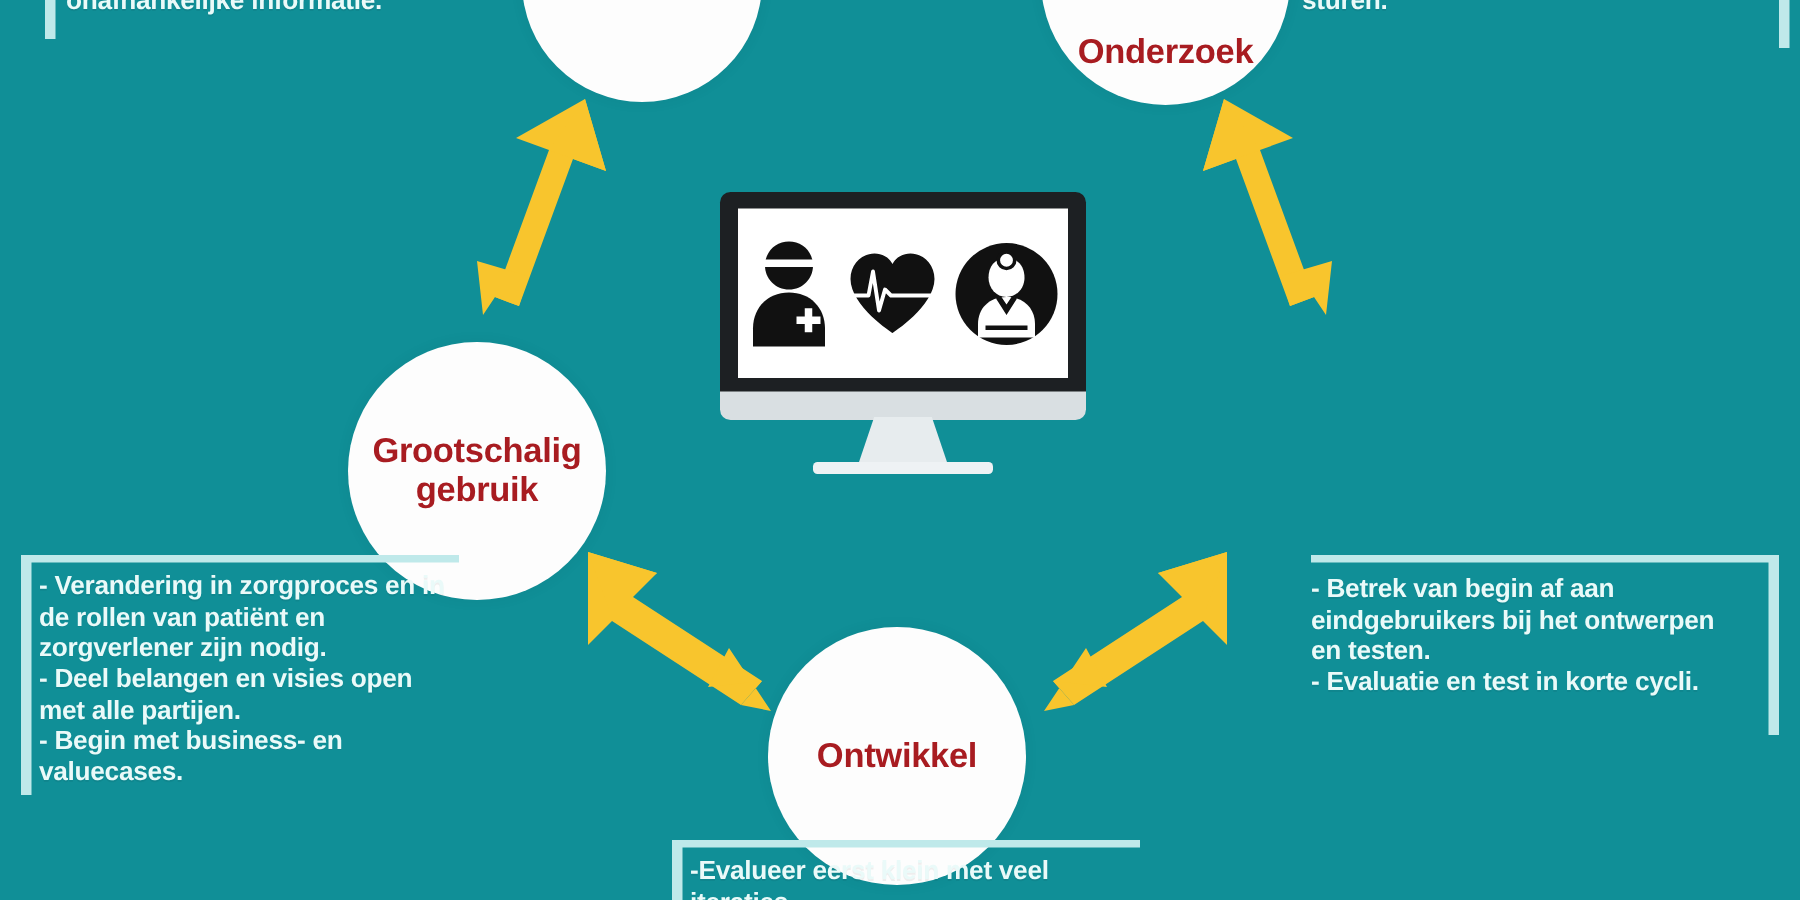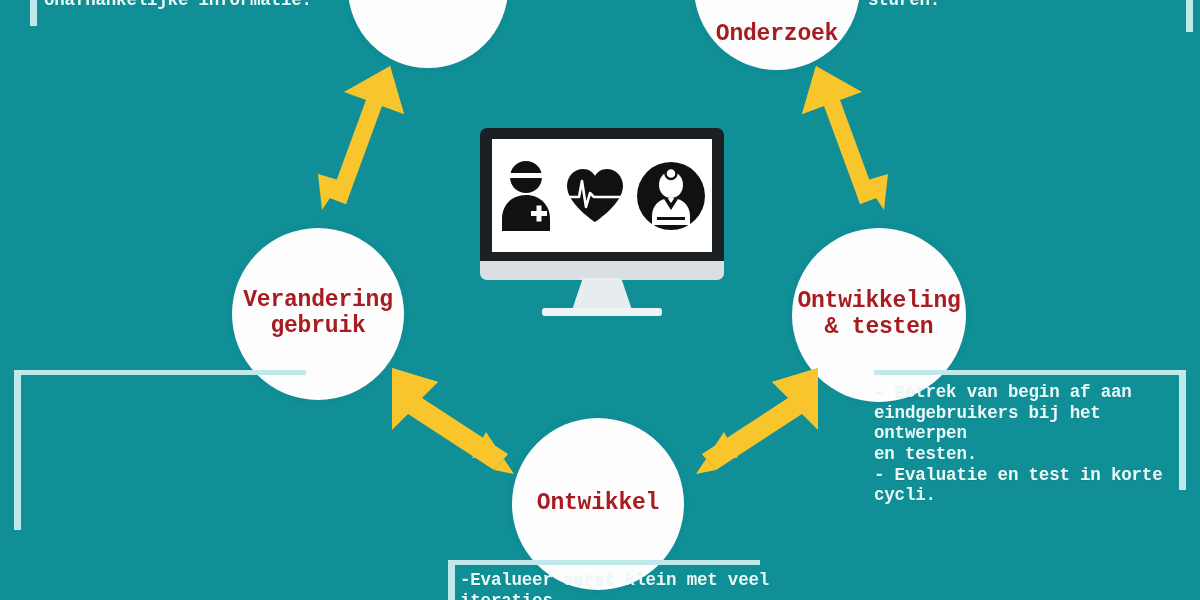--- a/index.html
+++ b/index.html
@@ -2,21 +2,21 @@
 <html><head>
 <meta charset="utf-8">
 <style>
   html,body{margin:0;padding:0;}
   body{
     width:1200px;height:600px;overflow:hidden;
     background:#108f97;
     font-family:"Liberation Sans",sans-serif;
     position:relative;
   }
-  #stage{position:absolute;inset:0;overflow:hidden;font-family:Liberation Mono, monospace;}
+  #stage{position:absolute;inset:0;overflow:hidden;}
 
   
   .bracket{position:absolute;}
   .bracket .vbar{position:absolute;background:#bfe9ea;}
   .bracket .hbar{position:absolute;background:#bfe9ea;}
 
   
   .callout{
     position:absolute;
     color:#eafaf9;
@@ -93,28 +93,24 @@
 
   <div class="node" style="left:348px;top:-92px;width:160px;height:160px;">
     <div class="lbl"></div>
   </div>
 
   <div class="node" style="left:694px;top:-96px;width:166px;height:166px;">
     <div class="lbl" style="padding-top:96px;">Onderzoek</div>
   </div>
 
   <div class="node" style="left:232px;top:228px;width:172px;height:172px;">
-    <div class="lbl">Verandering
+    <div class="lbl">Grootschalig
 gebruik</div>
   </div>
 
-  <div class="node" style="left:792px;top:228px;width:174px;height:174px;">
-    <div class="lbl">Ontwikkeling
-&amp; testen</div>
-  </div>
 
   <div class="node" style="left:512px;top:418px;width:172px;height:172px;">
     <div class="lbl">Ontwikkel</div>
   </div>
 
   <div id="monitor">
     <div class="mon-bezel"></div>
     <div class="mon-screen">
 
       <svg width="56" height="74" viewBox="0 0 56 74">
@@ -176,20 +172,27 @@
       <path d="M130 6 L84 20 L100 36 L14 92 L28 108 L114 52 L130 68 Z"></path>
       <path d="M130 6 L84 20 L116 44 Z"></path>
       <path d="M14 92 L28 108 L8 112 L36 70 L50 96 Z"></path>
     </g>
   </svg>
 
   <div class="bracket" style="left:14px;top:370px;width:292px;height:160px;">
     <div class="vbar" style="left:0;top:0;width:7px;height:160px;"></div>
     <div class="hbar" style="left:0;top:0;width:292px;height:5px;"></div>
   </div>
+  <div class="callout" style="left:26px;top:380px;width:290px;">- Verandering in zorgproces en in
+de rollen van patiënt en
+zorgverlener zijn nodig.
+- Deel belangen en visies open
+met alle partijen.
+- Begin met business- en
+valuecases.</div>
 
   <div class="bracket" style="left:874px;top:370px;width:312px;height:120px;">
     <div class="hbar" style="left:0;top:0;width:312px;height:5px;"></div>
     <div class="vbar" style="left:305px;top:0;width:7px;height:120px;"></div>
   </div>
   <div class="callout" style="left:874px;top:382px;width:300px;">- Betrek van begin af aan
 eindgebruikers bij het ontwerpen
 en testen.
 - Evaluatie en test in korte cycli.</div>
 

